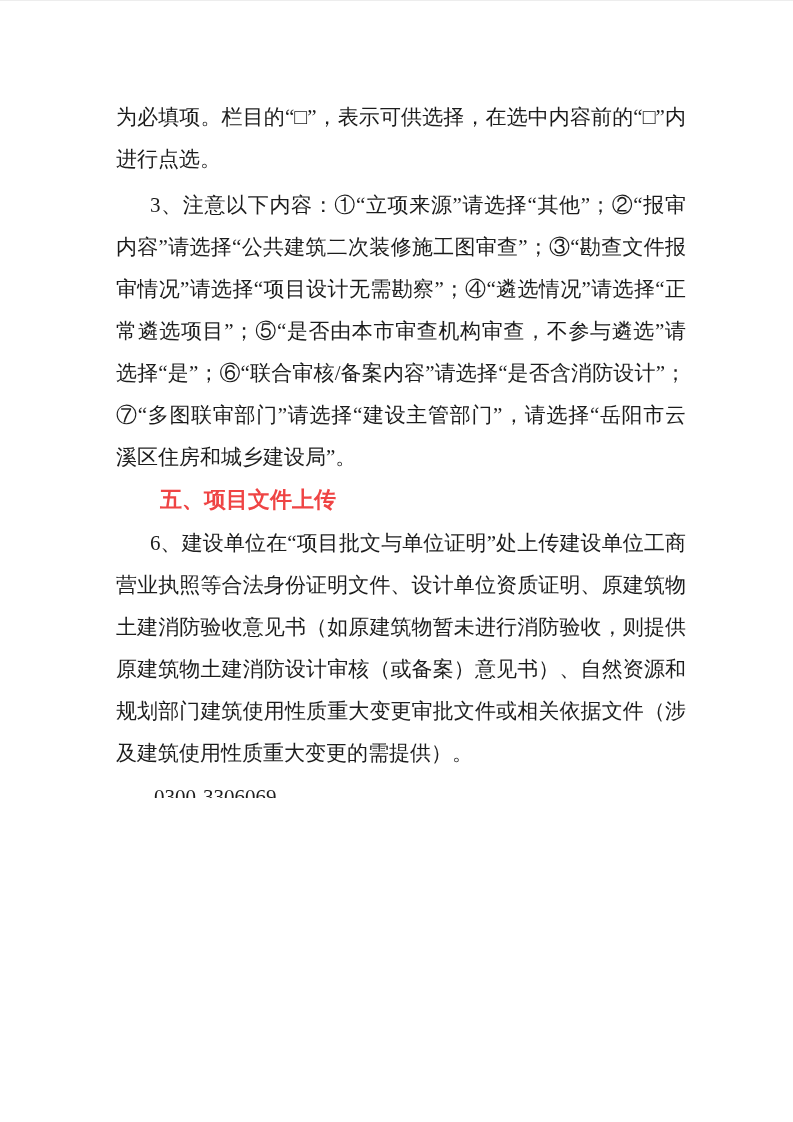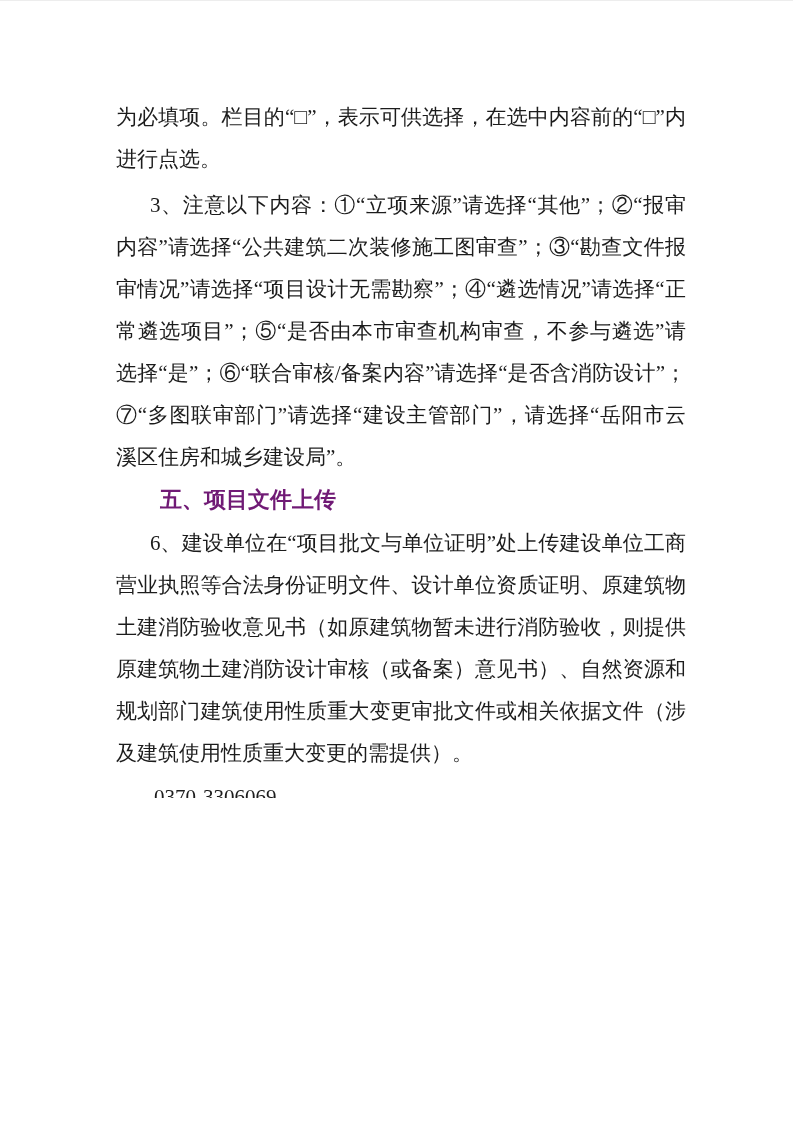--- a/index.html
+++ b/index.html
@@ -42,21 +42,21 @@
   .content p.para-note {
     margin-top: 4px;
   }
   .content h2.section-heading {
     margin: 0;
     padding: 0;
     font-family: "Liberation Sans", "DejaVu Sans", sans-serif;
     font-weight: 700;
     font-size: 22px;
     line-height: 44px;
-    color: #701a75;
+    color: #ef4444;
     text-indent: 44px;
     text-align: left;
   }
   .content p.phone-line {
     margin-top: 2px;
     text-indent: 38px;
     text-align: left;
   }
   .footer {
     position: absolute;
@@ -93,21 +93,21 @@
     <p class="no-indent">为必填项。栏目的“□”，表示可供选择，在选中内容前的“□”内进行点选。</p>
 
     <p class="para-note">3、注意以下内容：①“立项来源”请选择“其他”；②“报审内容”请选择“公共建筑二次装修施工图审查”；③“勘查文件报审情况”请选择“项目设计无需勘察”；④“遴选情况”请选择“正常遴选项目”；⑤“是否由本市审查机构审查，不参与遴选”请选择“是”；⑥“联合审核/备案内容”请选择“是否含消防设计”；⑦“多图联审部门”请选择“建设主管部门”，请选择“岳阳市云溪区住房和城乡建设局”。</p>
 
     <h2 class="section-heading">五、项目文件上传</h2>
 
 
     <p>6、建设单位在“项目批文与单位证明”处上传建设单位工商营业执照等合法身份证明文件、设计单位资质证明、原建筑物土建消防验收意见书（如原建筑物暂未进行消防验收，则提供原建筑物土建消防设计审核（或备案）意见书）、自然资源和规划部门建筑使用性质重大变更审批文件或相关依据文件（涉及建筑使用性质重大变更的需提供）。</p>
 
 
-    <p class="phone-line">0370-3306069</p>
+    <p class="phone-line">0300-3306069</p>
   </div>
 
   <div class="scan-speck"></div>
 
   <div class="footer">
     <span class="page-number">26</span>
   </div>
 </div>
 
 </body></html>

